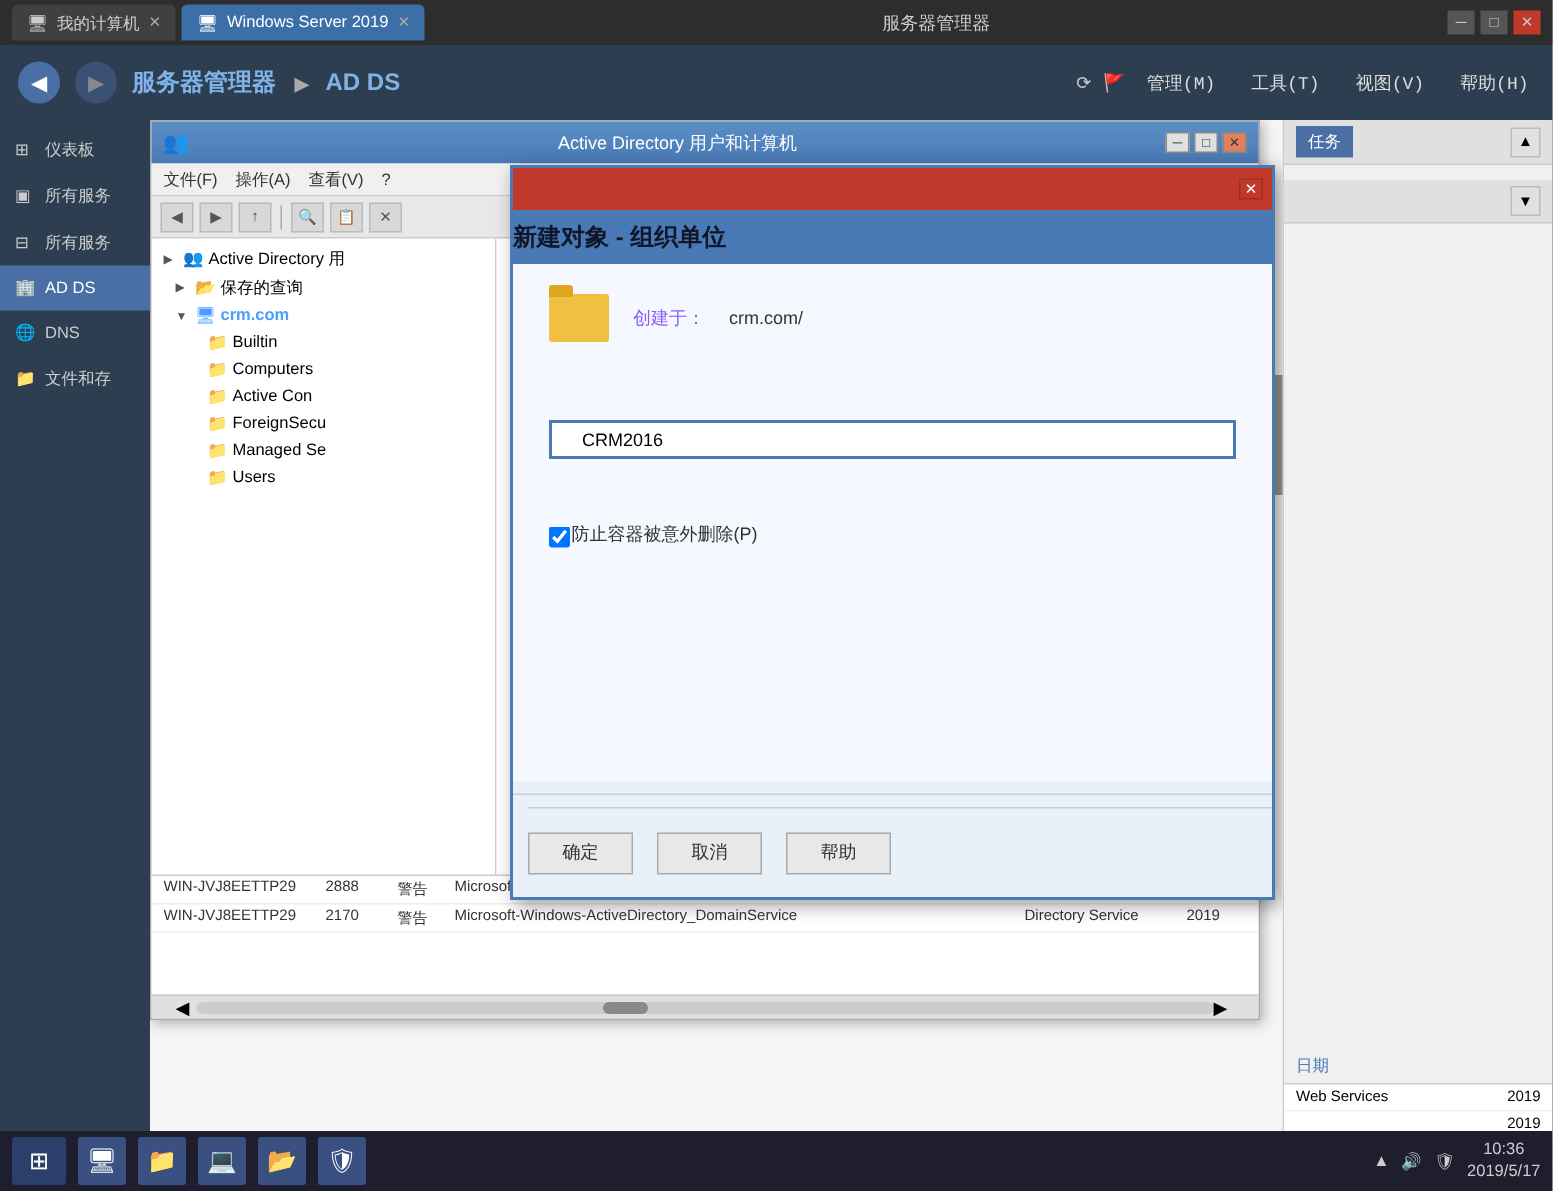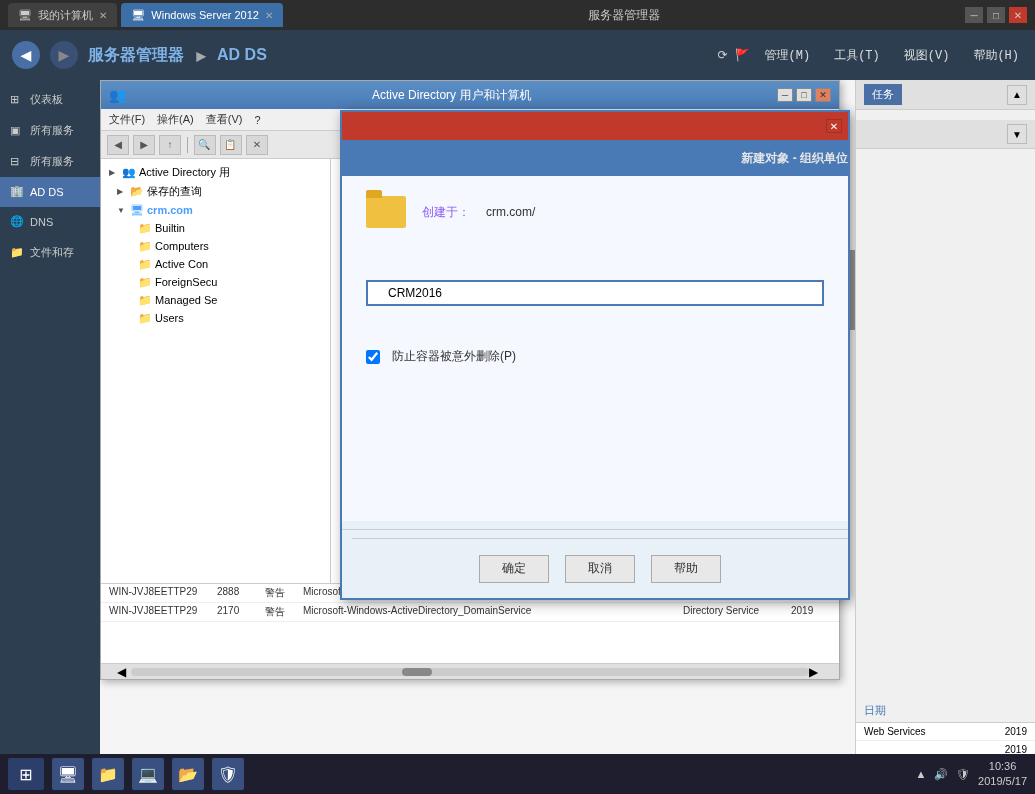--- a/index.html
+++ b/index.html
@@ -375,23 +375,23 @@
       width: 16px; height: 14px;
       font-size: 10px;
       cursor: pointer;
       display: flex; align-items: center; justify-content: center;
     }
     .new-obj-header {
       height: 36px;
       background: #4a7ab5;
       display: flex;
       align-items: center;
-      justify-content: flex-end;
-      color: #e5e5e5;
-      font-size: 12px;
+      justify-content: flex-start;
+      color: #0f172a;
+      font-size: 16px;
       font-weight: bold;
     }
     .new-obj-body {
       flex: 1;
       background: #f5f8ff;
       padding: 20px 24px;
       display: flex;
       flex-direction: column;
       gap: 16px;
     }
@@ -428,40 +428,39 @@
       height: 26px;
       border: 2px solid #4a7ab5;
       background: white;
       padding: 0 6px;
       font-size: 12px;
       outline: none;
     }
 
     .checkbox-row {
       display: flex;
-      align-items: center;
-      gap: 12px;
+      align-items: flex-end;
+      gap: 1px;
     }
     .checkbox-row input[type=checkbox] {
       width: 14px; height: 14px;
     }
     .checkbox-label { font-size: 12px; color: #333; }
 
     .new-obj-separator {
       height: 1px;
       background: #ccc;
       margin: 8px 0;
     }
 
     .new-obj-footer {
       height: 60px;
       background: #e8f0f8;
       display: flex;
       align-items: center;
-      justify-content: center;
       gap: 16px;
       border-top: 1px solid #ccc;
       margin-left: 10px;
     }
     .dialog-btn {
       width: 70px; height: 28px;
       background: #e8e8e8;
       border: 1px solid #aaa;
       font-size: 12px;
       cursor: pointer;
@@ -512,21 +511,21 @@
 <body>
 
 <div class="title-bar">
   <div class="tab">
     <span style="font-size:11px;">🖥</span>
     <span>我的计算机</span>
     <span class="tab-close">✕</span>
   </div>
   <div class="tab active">
     <span style="font-size:11px;">🖥</span>
-    <span>Windows Server 2012</span>
+    <span>Windows Server 2019</span>
     <span class="tab-close">✕</span>
   </div>
   <div class="title-center">
     <span>服务器管理器</span>
   </div>
   <div class="window-controls">
     <button class="win-btn">─</button>
     <button class="win-btn">□</button>
     <button class="win-btn close">✕</button>
   </div>

